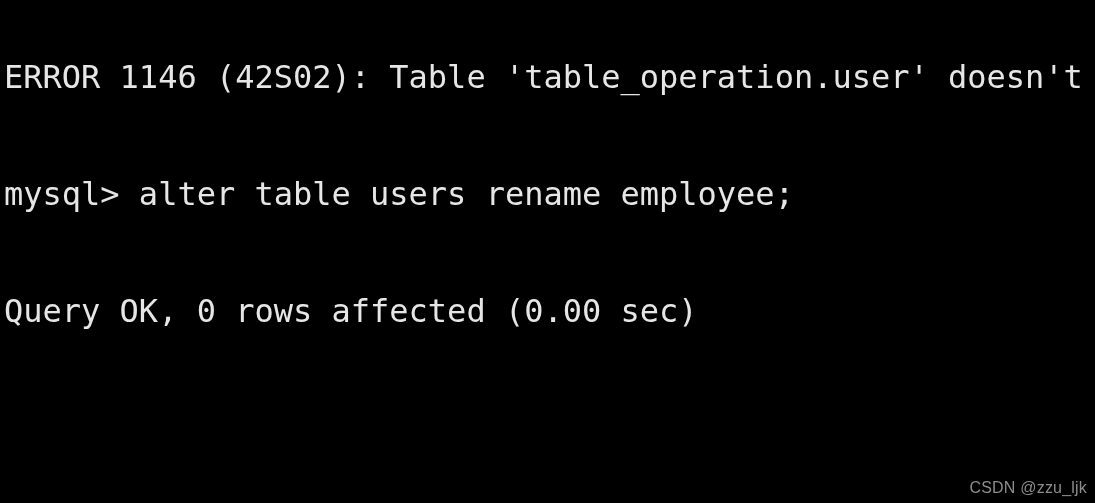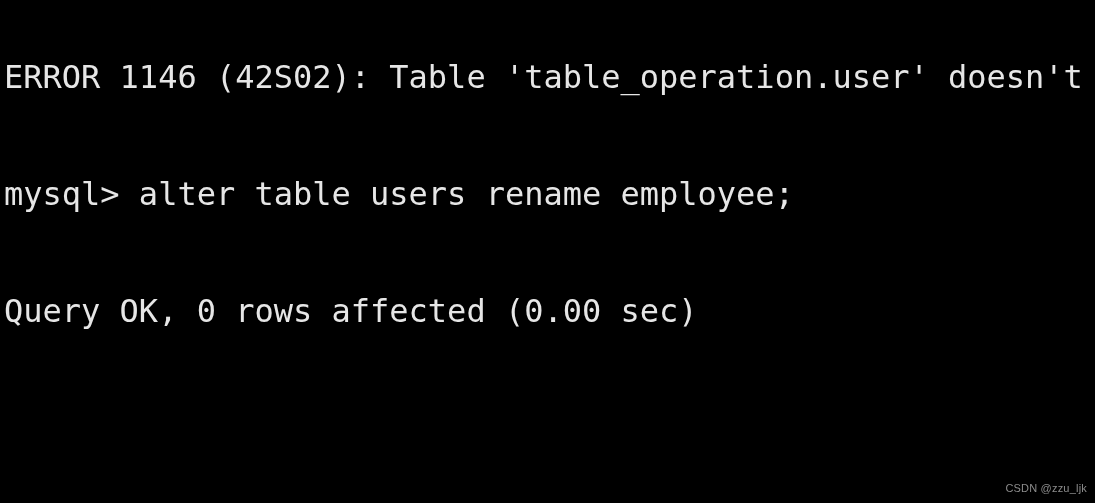--- a/index.html
+++ b/index.html
@@ -51,21 +51,21 @@
   .line.blank {
     color: transparent;
   }
 
   #watermark {
     position: absolute;
     right: 8px;
     bottom: 6px;
     color: #8c8c8c;
     font-family: "Liberation Sans", sans-serif;
-    font-size: 11px;
+    font-size: 16px;
     line-height: 18px;
     letter-spacing: 0.2px;
     white-space: pre;
     user-select: none;
   }
 </style>
 </head>
 <body>
 
 <div id="terminal">

